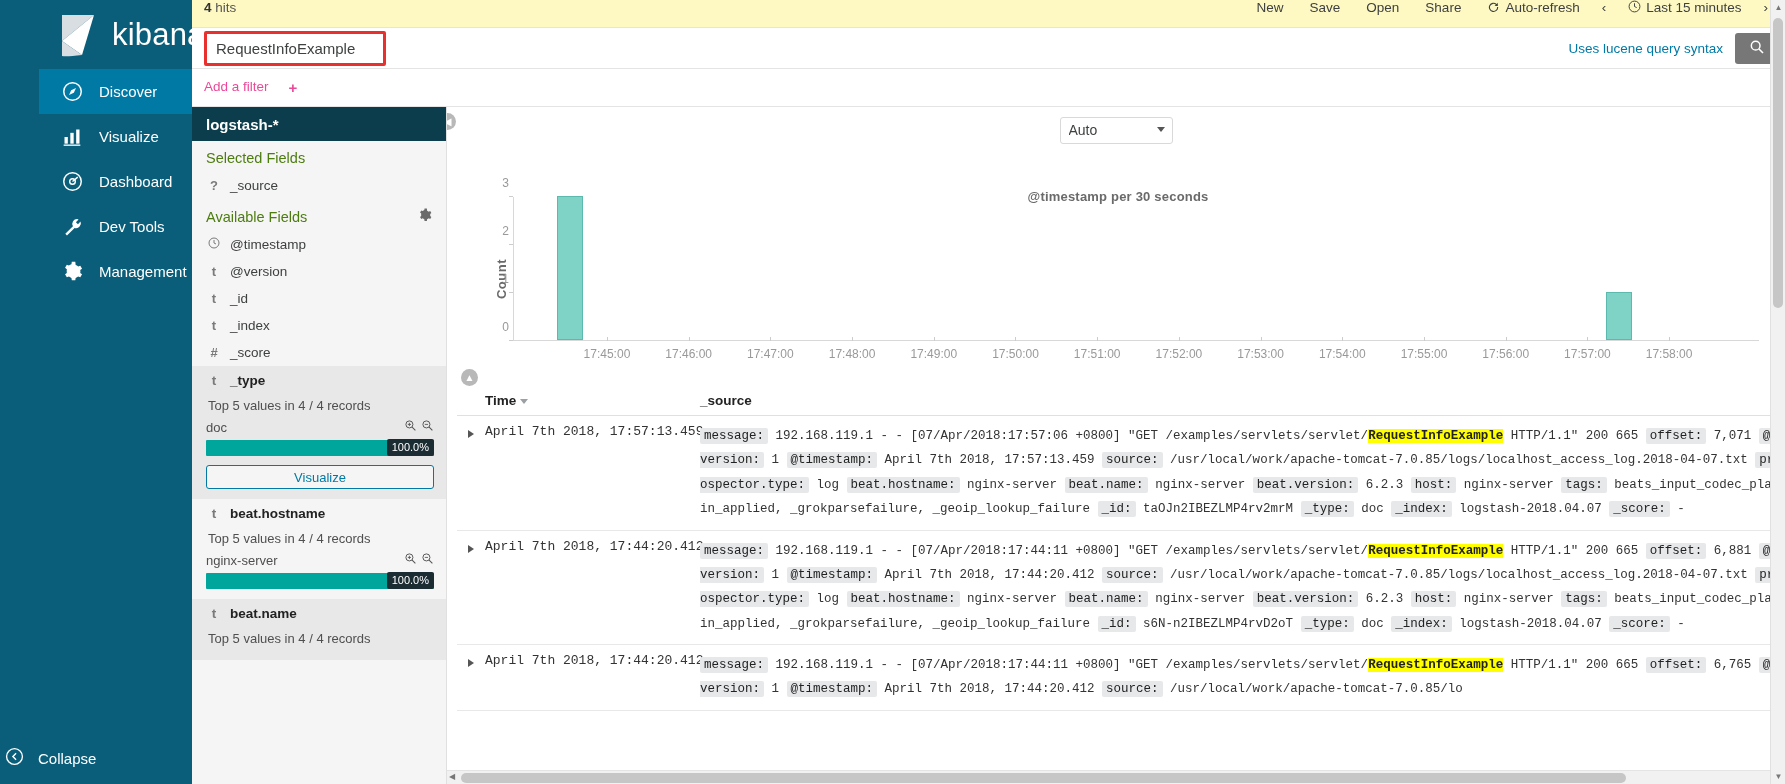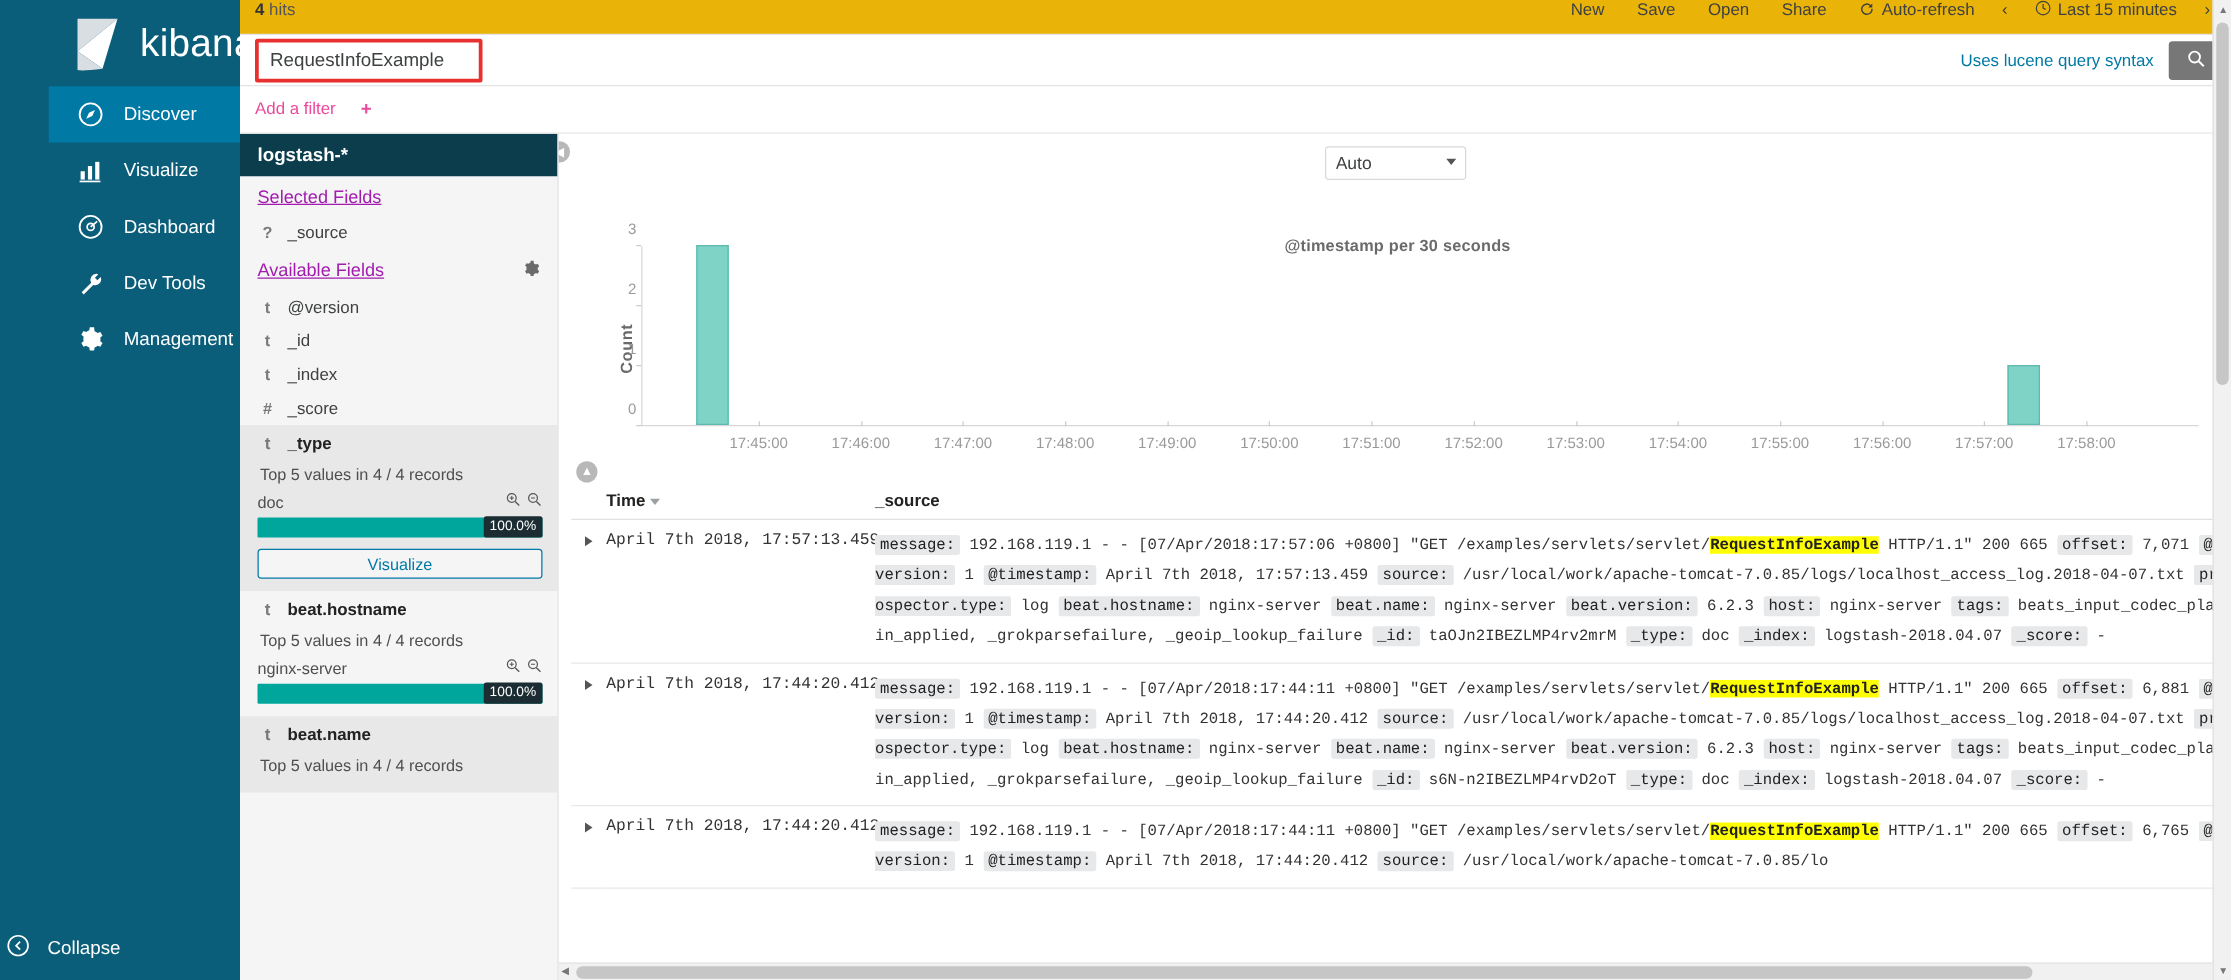--- a/index.html
+++ b/index.html
@@ -37,21 +37,21 @@
     height: 52px; display: flex; align-items: center; gap: 14px;
     padding-left: 5px; font-size: 15px; color: #fff; cursor: pointer;
   }
 
   
   .right { flex: 1 1 auto; display: flex; flex-direction: column; min-width: 0; position: relative; }
 
   
   .topbar {
     height: 28px; flex: 0 0 28px; display: flex; align-items: center;
-    border-bottom: 1px solid #e4e4e4; background: #eab308; padding: 0 8px 12px 12px;
+    border-bottom: 1px solid #e4e4e4; background: #fef9c3; padding: 0 8px 12px 12px;
   }
   .hits { font-size: 13.5px; color: #555; }
   .hits b { color: #333; font-weight: 700; }
   .topspacer { flex: 1 1 auto; }
   .topmenu { display: flex; align-items: center; gap: 0; }
   .topmenu a {
     font-size: 13.5px; color: #3f4141; text-decoration: none; padding: 0 13px; cursor: pointer;
     display: flex; align-items: center; gap: 5px; white-space: nowrap;
   }
   .tnav { padding: 0 9px !important; font-size: 15px; }
@@ -90,21 +90,21 @@
   .body { flex: 1 1 auto; display: flex; min-height: 0; position: relative; }
 
   .fields {
     width: 255px; flex: 0 0 255px; background: #f5f5f5;
     border-right: 1px solid #e0e0e0; overflow: hidden; position: relative;
   }
   .idxpattern {
     background: #0b3d4d; color: #fff; font-size: 15px; font-weight: 700;
     height: 34px; display: flex; align-items: center; padding-left: 14px;
   }
-  .fsection { font-size: 14.5px; color: #a21caf; padding: 9px 0 6px 14px; text-decoration: underline; }
+  .fsection { font-size: 14.5px; color: #4d7c0f; padding: 9px 0 6px 14px; }
   .fsection.with-gear { display:flex; align-items:center; justify-content: space-between; padding-right: 14px; }
   .frow {
     display: flex; align-items: center; gap: 10px; padding: 6px 0 6px 16px;
     font-size: 13.5px; color: #3f4141; cursor: pointer;
   }
   .frow .ftype { width: 12px; text-align: center; color: #7a7a7a; font-size: 13px; font-weight: 700; flex:0 0 12px;}
   .fdetail { background: #e8e8e8; padding: 0 12px 10px 14px; }
   .fdetail .fhead { display:flex; align-items:center; gap:10px; padding: 7px 0 4px 2px; font-size: 13.5px; }
   .fdetail .fhead .ftype { width:12px; text-align:center; color:#7a7a7a; font-weight:700; }
   .fdetail .fhead .fname { font-weight:700; color:#222; }
@@ -367,20 +367,29 @@
 
         <div class="fsection with-gear">
           <span>Available Fields</span>
           <span>
             <svg width="14" height="14" viewBox="0 0 24 24">
                 <path fill="#6a6a6a" d="M12 8.2a3.8 3.8 0 1 0 0 7.6 3.8 3.8 0 0 0 0-7.6zm9 3.8c0-.6-.05-1.1-.14-1.65l2.05-1.6-2-3.45-2.45.98a8.6 8.6 0 0 0-2.85-1.65L15.2.9h-4l-.4 2.73a8.6 8.6 0 0 0-2.86 1.65L5.5 4.3l-2 3.45 2.05 1.6A9.4 9.4 0 0 0 5.4 12c0 .56.05 1.1.14 1.65L3.5 15.25l2 3.45 2.45-.98a8.6 8.6 0 0 0 2.85 1.65l.4 2.73h4l.4-2.73a8.6 8.6 0 0 0 2.86-1.65l2.44.98 2-3.45-2.05-1.6c.1-.55.15-1.1.15-1.65z"></path>
               </svg>
           </span>
         </div>
 
+        <div class="frow">
+          <span class="ftype">
+            <svg width="12" height="12" viewBox="0 0 24 24">
+                <circle cx="12" cy="12" r="10" fill="none" stroke="#7a7a7a" stroke-width="2"></circle>
+                <polyline points="12,6 12,12 16,14" fill="none" stroke="#7a7a7a" stroke-width="2"></polyline>
+              </svg>
+          </span>
+          <span class="fname">@timestamp</span>
+        </div>
         <div class="frow">
           <span class="ftype">t</span>
           <span class="fname">@version</span>
         </div>
         <div class="frow">
           <span class="ftype">t</span>
           <span class="fname">_id</span>
         </div>
         <div class="frow">
           <span class="ftype">t</span>

